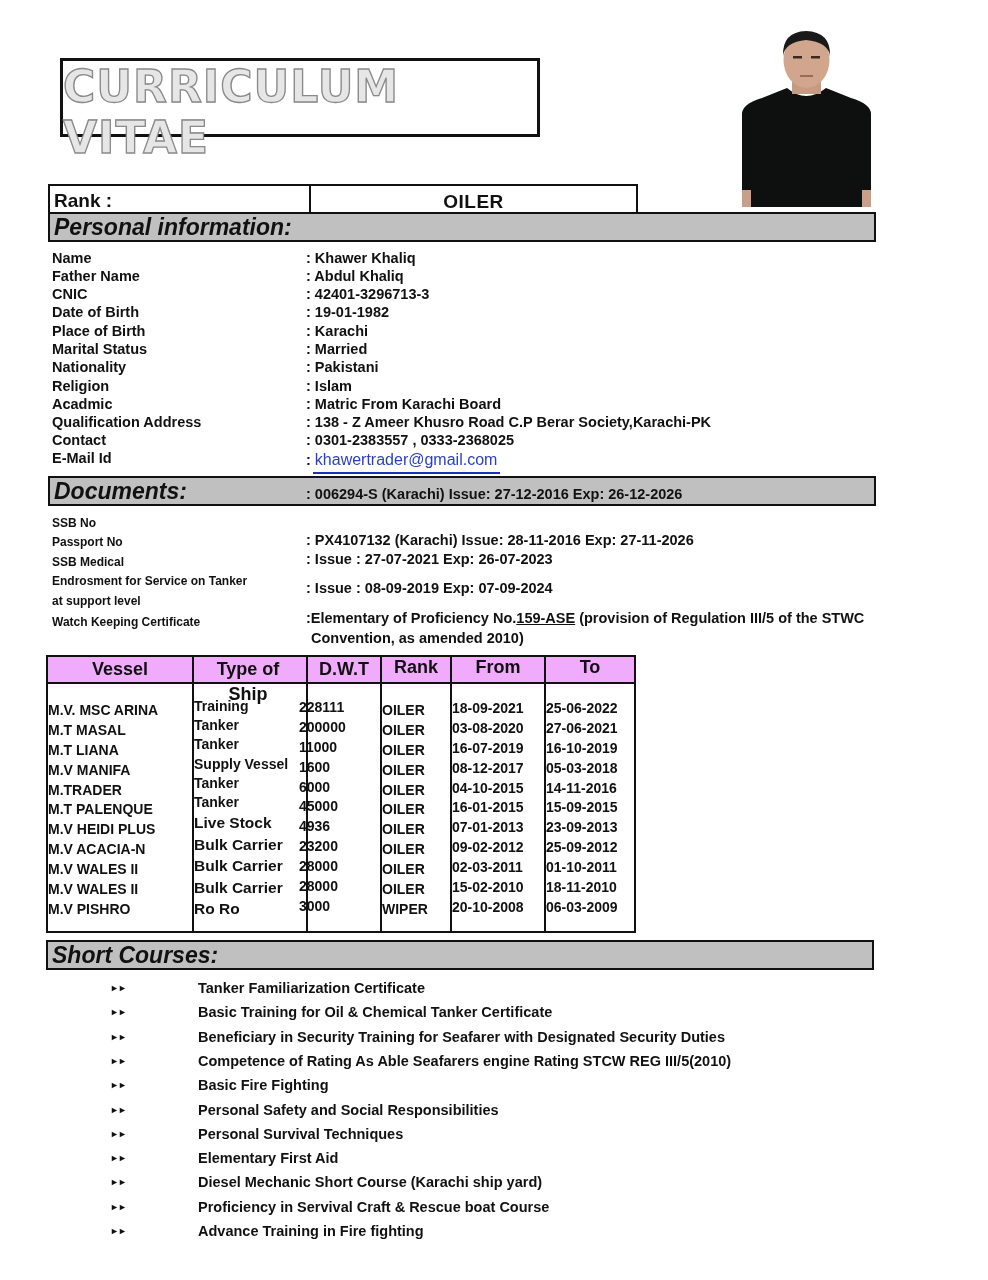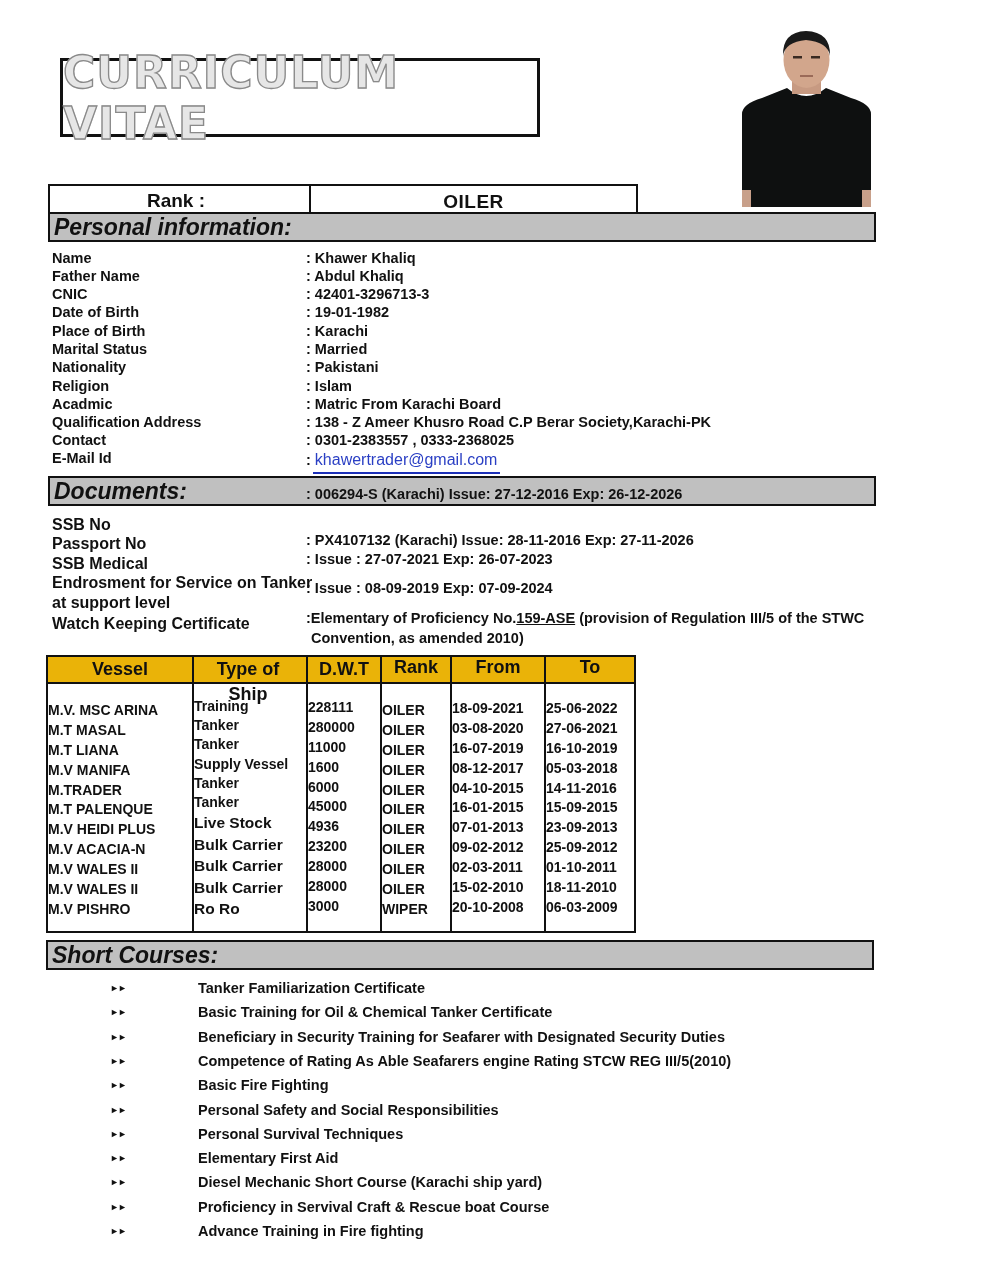--- a/index.html
+++ b/index.html
@@ -7,41 +7,41 @@
     width: 988px; height: 1280px; position: relative; overflow: hidden;
     font-family: "Liberation Sans Narrow", "Liberation Sans", "DejaVu Sans", sans-serif;
     color: #111;
   }
   .abs { position: absolute; }
 
   
   #title-box {
     left: 60px; top: 58px; width: 480px; height: 79px;
     border: 3px solid #111; box-sizing: border-box;
-    display: flex; align-items: center; justify-content: center;
+    display: flex; justify-content: center;
   }
   #title-text {
     font-family: "DejaVu Sans", sans-serif; font-weight: bold;
     font-size: 44px; letter-spacing: 1px;
     color: #e6e6e6;
     -webkit-text-stroke: 1.3px #8a8a8a;
     background: linear-gradient(#f4f4f4, #bcbcbc);
     -webkit-background-clip: text; background-clip: text;
   }
 
   
   #photo {
     left: 742px; top: 26px; width: 129px; height: 181px; overflow: hidden; background: #fff;
   }
 
   
   #rank-label-box {
     left: 48px; top: 184px; width: 262px; height: 30px;
     border: 2px solid #111; border-right: none; box-sizing: border-box;
-    font-weight: bold; font-size: 19px; padding: 4px 12px 0 4px; text-align: center;
+    font-weight: bold; font-size: 19px; padding: 4px 12px 0 4px;
   }
   #rank-value-box {
     left: 309px; top: 184px; width: 329px; height: 30px;
     border: 2px solid #111; box-sizing: border-box;
     font-weight: bold; font-size: 19px; text-align: center; padding-top: 5px;
     letter-spacing: 0.5px;
   }
 
   .section-bar {
     position: absolute; background: #c0c0c0;
@@ -49,32 +49,32 @@
     font-weight: bold; font-style: italic; font-size: 23px;
     padding-left: 4px; line-height: 26px;
   }
 
   .info-row { position: absolute; left: 52px; font-weight: bold; font-size: 14.5px; }
   .info-label { position: absolute; left: 0; white-space: nowrap; }
   .info-value { position: absolute; left: 254px; white-space: nowrap; }
   .email-link { color: #2a3fc4; font-weight: normal; font-size: 16px; }
   #email-underline { left: 313px; top: 472px; width: 187px; height: 2px; background: #1c2fb8; }
 
-  .doc-label { position: absolute; left: 52px; font-weight: bold; font-size: 16px; white-space: nowrap; }
+  .doc-label { position: absolute; left: 52px; font-weight: bold; font-size: 12px; white-space: nowrap; }
   .doc-value { position: absolute; left: 306px; font-weight: bold; font-size: 14.5px; white-space: nowrap; }
 
   
   #sea-table {
     left: 46px; top: 655px; width: 590px; height: 278px;
     border: 2px solid #111; box-sizing: border-box;
   }
   .col-line { position: absolute; top: 0; bottom: 0; width: 2px; background: #111; }
   #header-row {
     position: absolute; left: 0; right: 0; top: 0; height: 27px;
-    background: #eab308; border-bottom: 2px solid #111; box-sizing: border-box;
+    background: #f0abfc; border-bottom: 2px solid #111; box-sizing: border-box;
   }
   .th { position: absolute; top: 0; height: 25px; line-height: 25px; text-align: center;
         font-weight: bold; font-size: 18px; }
   .td-col { position: absolute; top: 43px; font-weight: bold; font-size: 14px; }
   .td-col div { height: 19.9px; line-height: 19.9px; white-space: nowrap; }
 
   
   .course { position: absolute; left: 0; width: 988px; font-weight: bold; font-size: 14.5px; }
   .course .bullet { position: absolute; left: 110px; font-size: 9px; letter-spacing: -1px; top: 3px; }
   .course .ctext { position: absolute; left: 198px; white-space: nowrap; }
@@ -213,23 +213,23 @@
       <div style="height: 19.2px; line-height: 19.2px;">Tanker</div>
       <div style="height: 19.2px; line-height: 19.2px;">Supply Vessel</div>
       <div style="height: 19.2px; line-height: 19.2px;">Tanker</div>
       <div style="height: 19.2px; line-height: 19.2px;">Tanker</div>
       <div style="height: 21.5px; line-height: 21.5px; font-size: 15.5px;">Live Stock</div>
       <div style="height: 21.5px; line-height: 21.5px; font-size: 15.5px;">Bulk Carrier</div>
       <div style="height: 21.5px; line-height: 21.5px; font-size: 15.5px;">Bulk Carrier</div>
       <div style="height: 21.5px; line-height: 21.5px; font-size: 15.5px;">Bulk Carrier</div>
       <div style="height: 21.5px; line-height: 21.5px; font-size: 15.5px;">Ro Ro</div>
     </div>
-  <div class="td-col" id="col-dwt" style="left:260px; width:72px; top:41px;">
+  <div class="td-col" id="col-dwt" style="left:251px; width:72px; top:41px;">
       <div>228111</div>
-      <div>280000</div>
+      <div>200000</div>
       <div>11000</div>
       <div>1600</div>
       <div>6000</div>
       <div>45000</div>
       <div>4936</div>
       <div>23200</div>
       <div>28000</div>
       <div>28000</div>
       <div>3000</div>
     </div>

